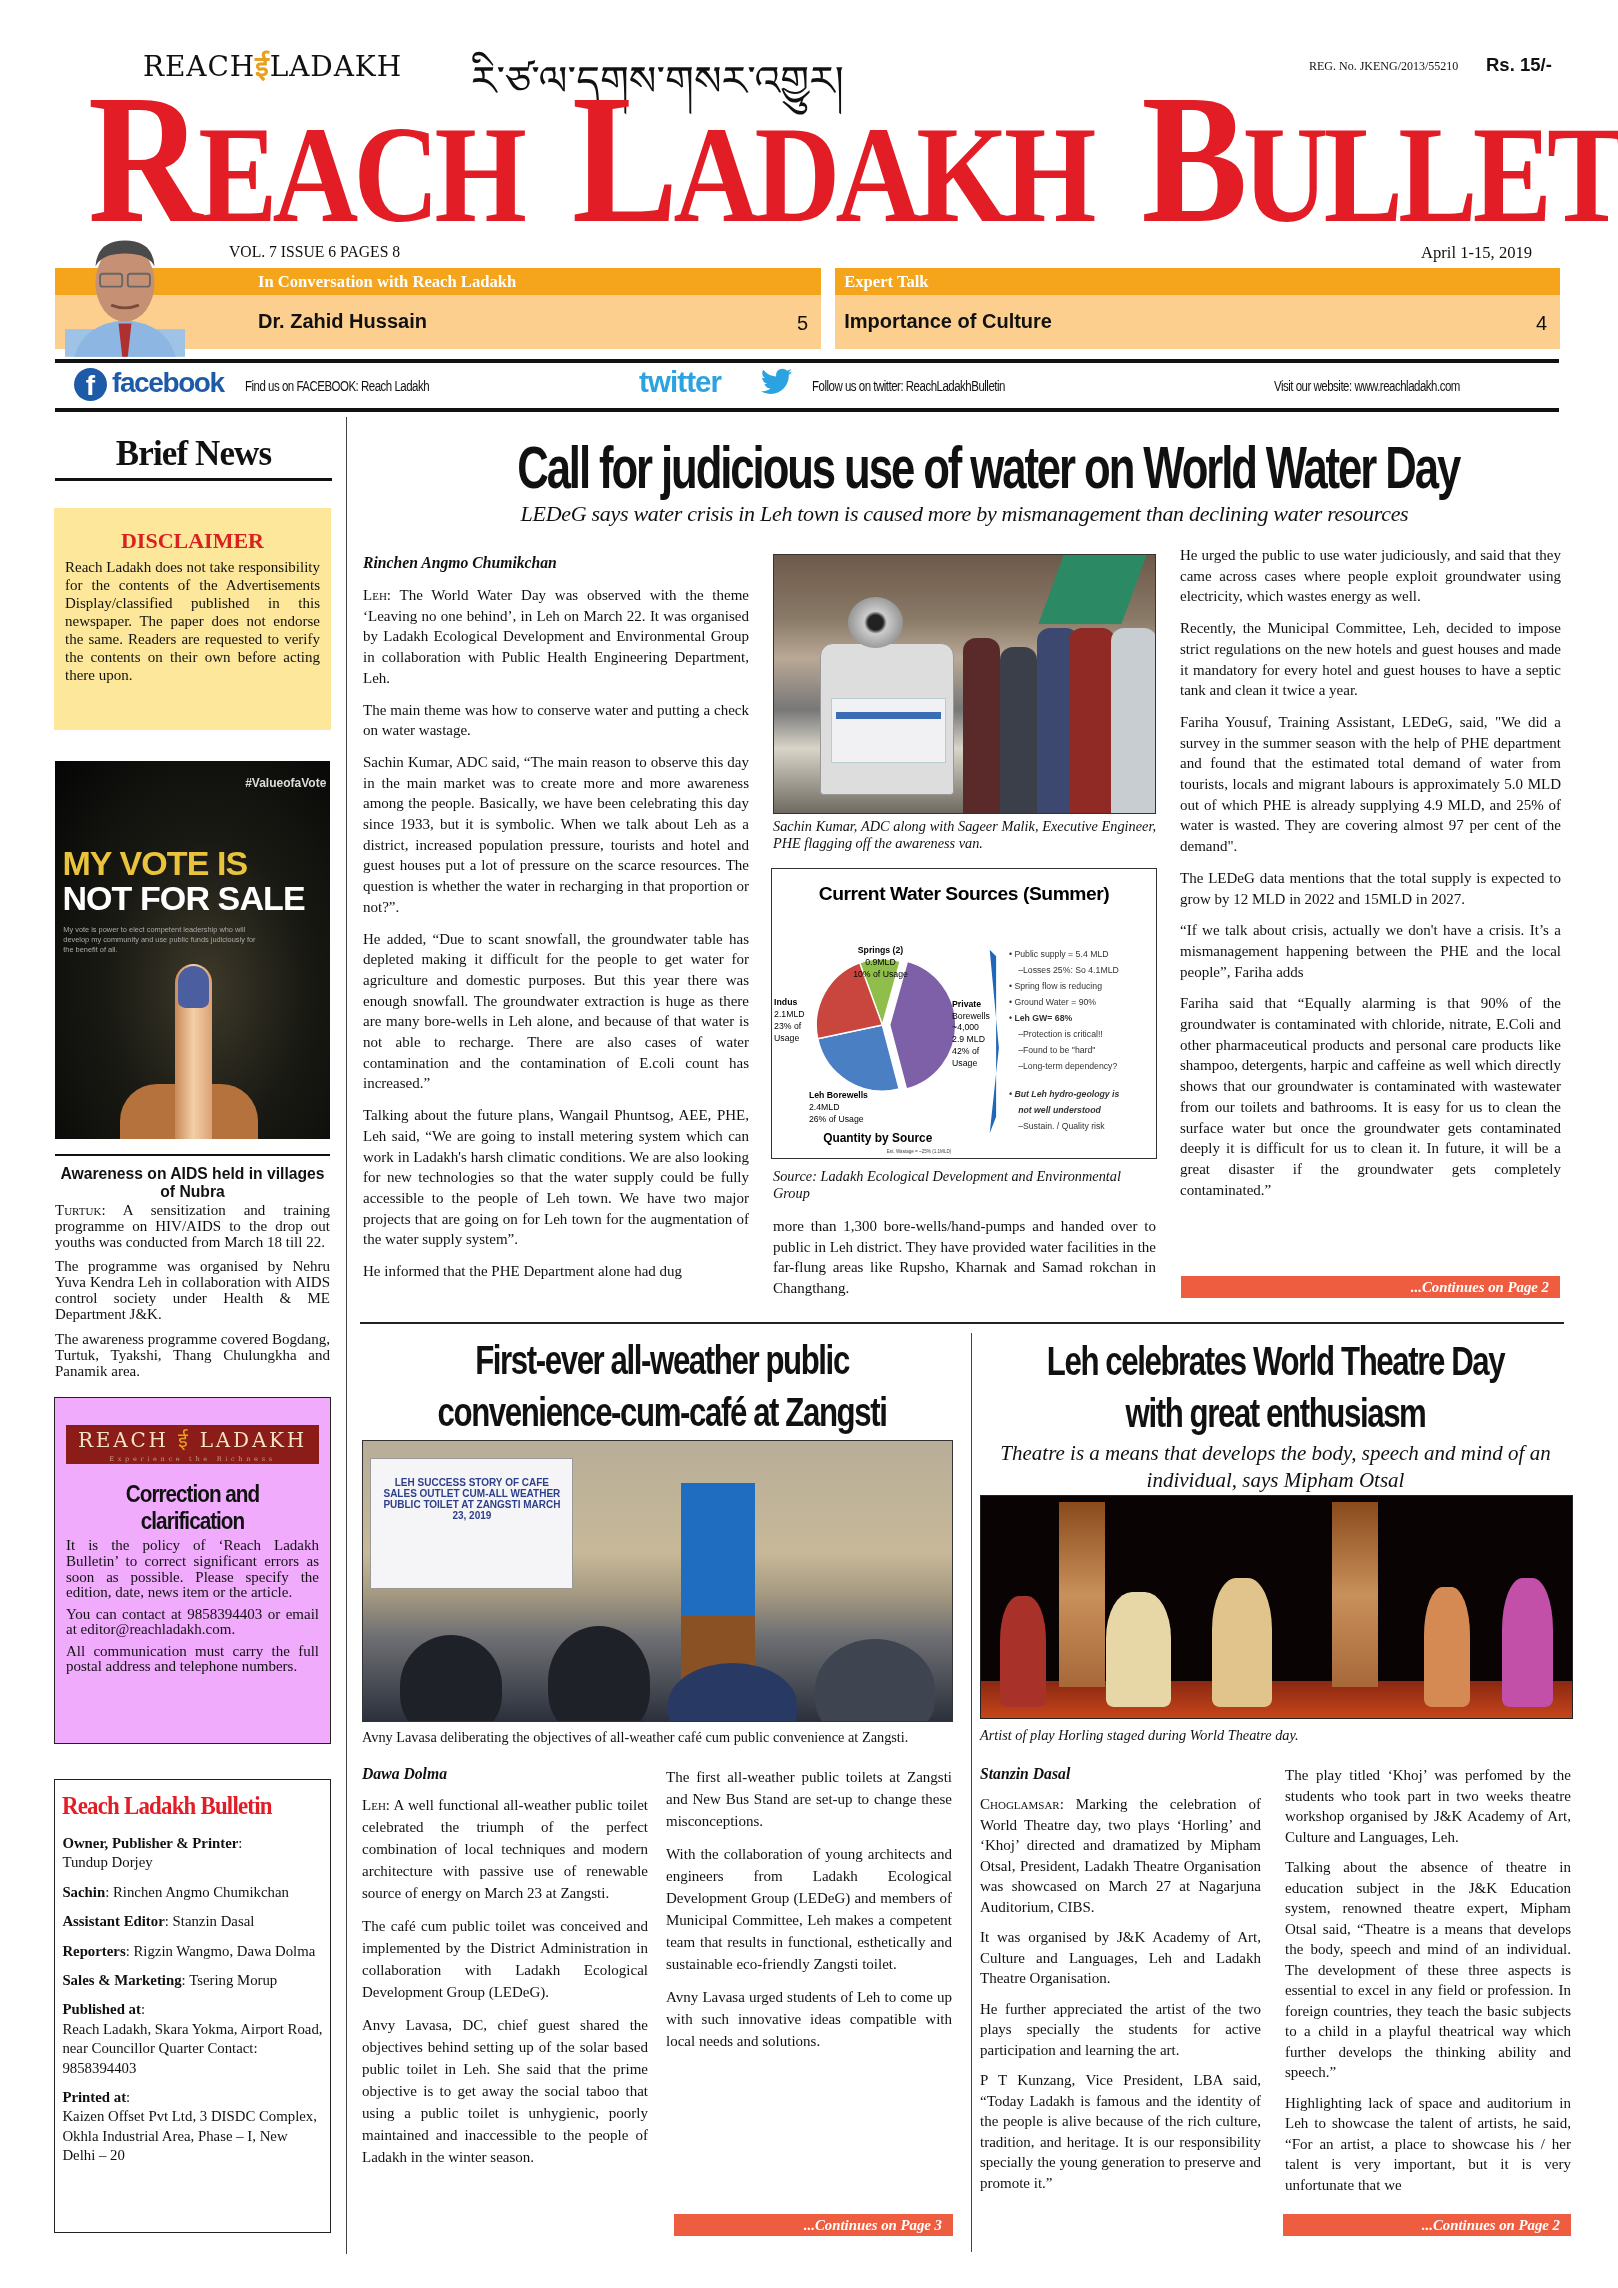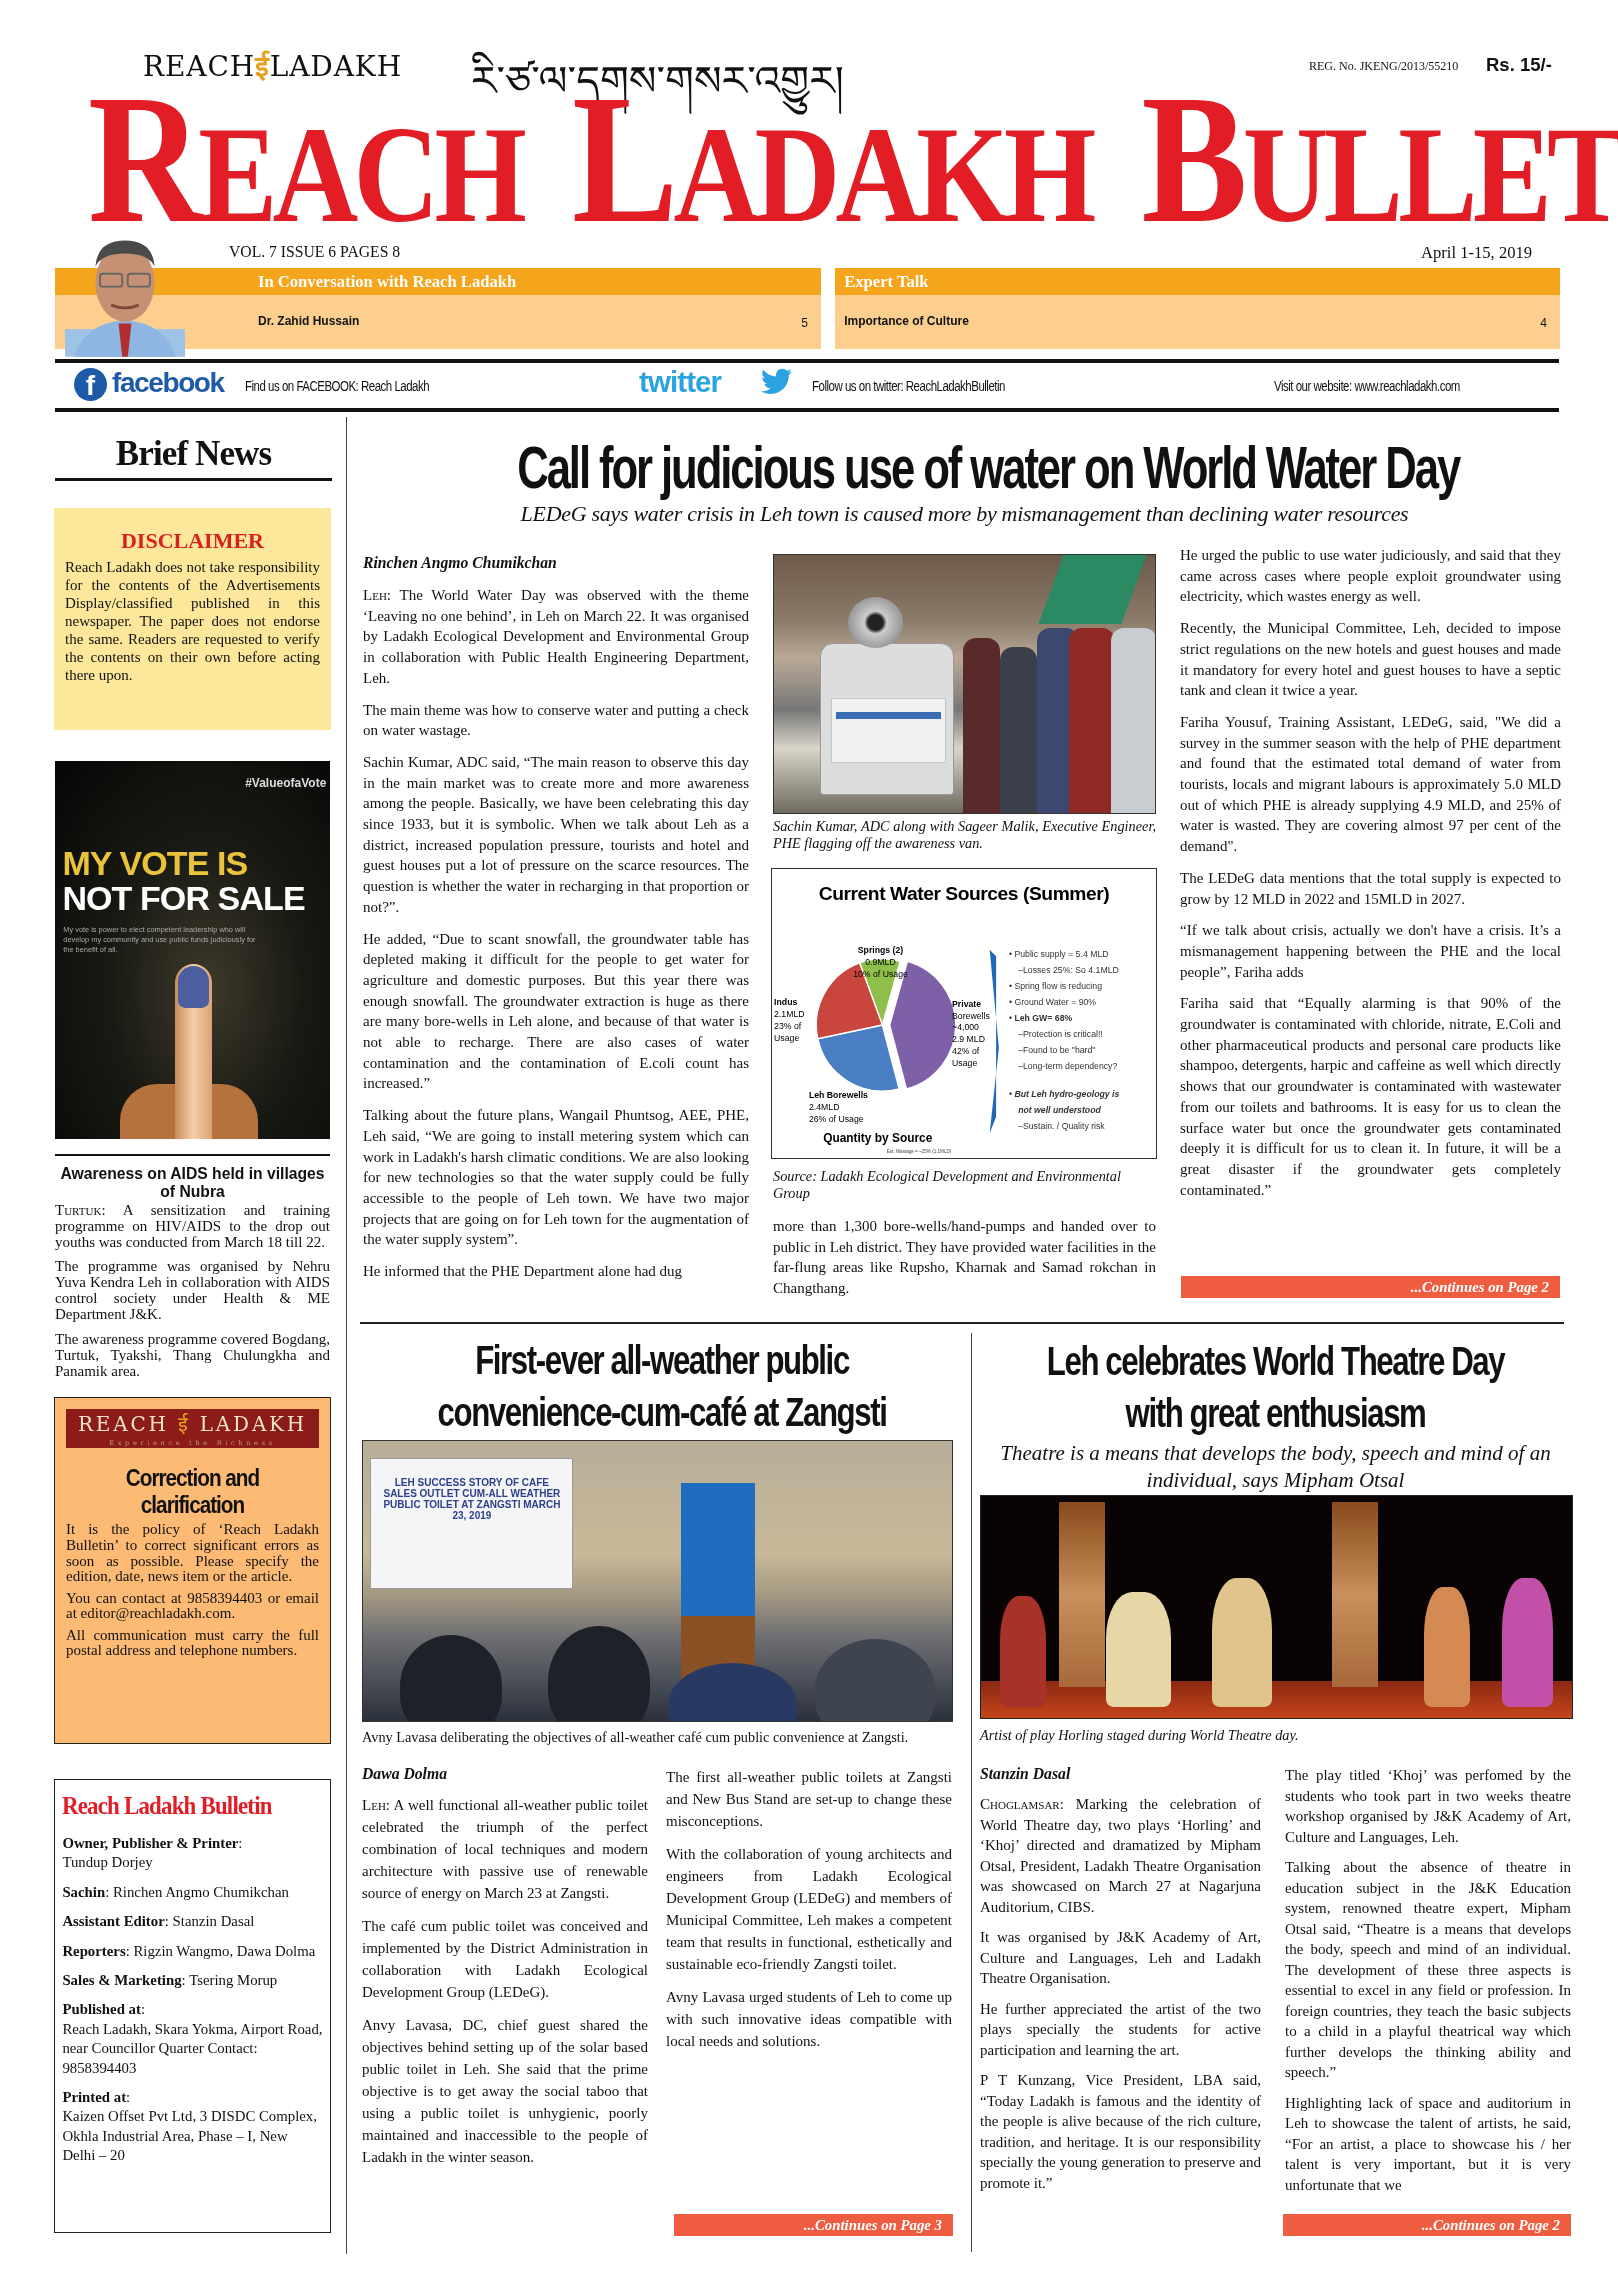--- a/index.html
+++ b/index.html
@@ -14,21 +14,21 @@
 #masthead-logo .mark{color:#e8a020;font-weight:bold}
 #tibetan{left:471px;top:35px;font-size:41px;color:#111;font-family:"DejaVu Sans",sans-serif}
 #reg{left:1309px;top:59px;font-size:12px}
 #price{left:1486px;top:54px;font-size:18.5px;font-weight:bold;font-family:Liberation Sans, sans-serif}
 #title{left:88px;top:81px;width:1458px;height:155px;color:#e21d26;font-family:"Liberation Serif","DejaVu Serif",serif;font-weight:bold;font-size:164px;line-height:155px;letter-spacing:-5.5px;transform:scaleX(0.86);transform-origin:left top;white-space:nowrap}
 #title .big{font-size:185px}
 #volume{left:229px;top:243px;font-size:15.7px}
 #date{left:1421px;top:243px;font-size:16.6px}
 .hl-box{height:81px;top:268px}
 .hl-head{height:27px;background:#f5a51c;color:#fff;font-weight:bold;font-size:16.6px;line-height:27px;padding-left:35px;font-family:"Liberation Serif",serif}
-.hl-body{height:54px;background:#fdcf8e;font-size:12px;font-weight:bold;line-height:52px;padding-left:35px;position:relative;font-family:"Liberation Sans",sans-serif}
+.hl-body{height:54px;background:#fdcf8e;font-size:20px;font-weight:bold;line-height:52px;padding-left:35px;position:relative;font-family:"Liberation Sans",sans-serif}
 .hl-body .pg{position:absolute;right:13px;top:1.8px;font-weight:normal}
 #hl1{left:55px;width:766px}
 #hl1 .hl-head,#hl1 .hl-body{padding-left:203px}
 #hl2{left:835px;width:725px}
 #hl2 .hl-head,#hl2 .hl-body{padding-left:9.2px}
 #portrait{left:65px;top:220px;width:120px;height:137px}
 .rule-thick{height:3.7px;background:#111}
 #rule1{left:55px;top:359px;width:1504px}
 #rule2{left:55px;top:408px;width:1504px}
 .fb-icon{left:74px;top:368px;width:33px;height:33px;border-radius:50%;background:#1d5aa8;color:#fff;font-weight:bold;font-size:28px;text-align:center;line-height:35px;font-family:"Liberation Sans",sans-serif}
@@ -47,21 +47,21 @@
 #vote-ad .l1{position:absolute;left:7.4px;top:83px;color:#eac33c;font-size:34px;font-weight:bold;font-family:"Liberation Sans",sans-serif;letter-spacing:-0.9px}
 #vote-ad .l2{position:absolute;left:7.4px;top:118px;color:#fff;font-size:34px;font-weight:bold;font-family:"Liberation Sans",sans-serif;letter-spacing:-0.9px}
 #vote-ad .small{position:absolute;left:8.3px;top:164px;width:203px;color:#aaa;font-size:7.4px;line-height:10px;font-family:"Liberation Sans",sans-serif}
 #vote-ad .finger{position:absolute;left:120px;top:203px;width:37px;height:185px;border-radius:18.5px 18.5px 0 0;background:linear-gradient(90deg,#c98a5a,#f4cfa8,#d9a274)}
 #vote-ad .ink{position:absolute;left:123px;top:205px;width:31px;height:42px;border-radius:15.7px 15.7px 7.4px 7.4px;background:#4b5ea0}
 #vote-ad .hand{position:absolute;left:65px;top:323px;width:138px;height:74px;border-radius:37px 37px 0 0;background:#b5723d}
 #aids-rule{left:55px;top:1154px;width:275px;height:1.8px;background:#111}
 #aids-title{left:55px;top:1165px;width:275px;text-align:center;font-size:15.7px;font-weight:bold;line-height:17.5px;font-family:"Liberation Sans",sans-serif}
 #aids-body{left:55px;top:1202px;width:275px}
 #aids-body p{font-size:15px;line-height:16px;text-align:justify;margin-bottom:8.3px}
-#correction{left:54px;top:1397px;width:277px;height:347px;background:#fdba74;border:1.4px solid #222;padding:11px 11px}
+#correction{left:54px;top:1397px;width:277px;height:347px;background:#f0abfc;border:1.4px solid #222;padding:27px 11px}
 #corr-logo{width:253px;height:39px;background:#8c1c17;color:#f4e3c7;text-align:center;font-size:20px;letter-spacing:2.8px;line-height:31px;font-family:"DejaVu Serif",serif;position:relative}
 #corr-logo .mk{color:#e8a020}
 #corr-logo .sub{position:absolute;left:0;right:0;bottom:0.9px;font-size:6.5px;line-height:7.4px;letter-spacing:3.7px;color:#c49a8a}
 #correction h3{font-family:"Liberation Sans",sans-serif;font-size:23px;font-weight:bold;text-align:center;margin:16.6px 0 3.7px;letter-spacing:-1.1px;transform:scaleX(.9)}
 #correction p{font-size:15px;line-height:15.7px;text-align:justify;margin-bottom:5.5px}
 #imprint{left:54px;top:1779px;width:277px;height:454px;border:1.4px solid #222;padding:11px 7.4px}
 #imprint .brand{color:#e21d26;font-size:26px;font-weight:bold;letter-spacing:-0.9px;margin-bottom:13px;white-space:nowrap;transform:scaleX(.88);transform-origin:left}
 #imprint p{font-size:14.8px;line-height:19.4px;margin-bottom:10px}
 #imprint b{font-weight:bold}
 

